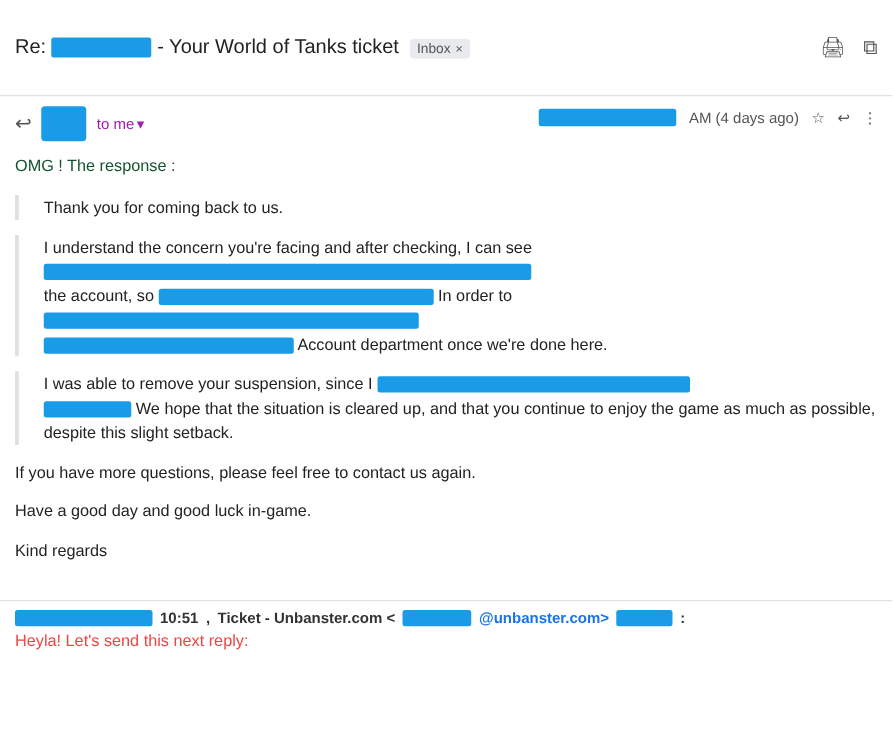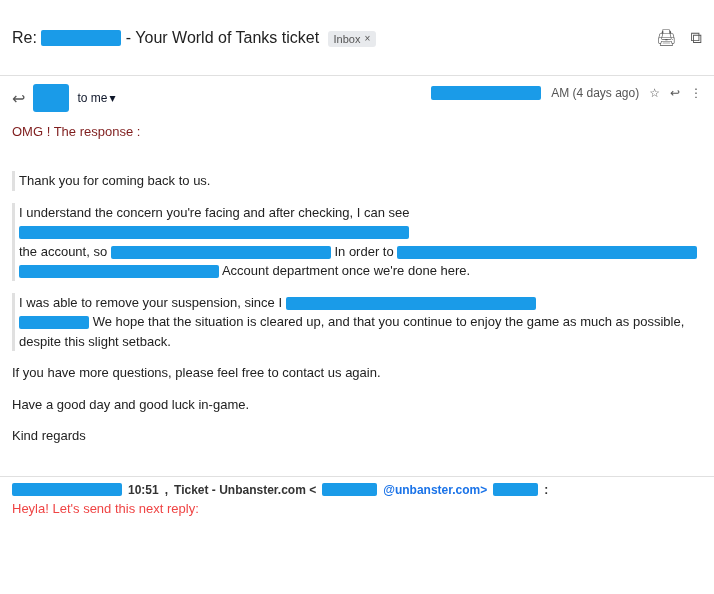--- a/index.html
+++ b/index.html
@@ -78,21 +78,21 @@
       background: #1a9be8;
       border-radius: 3px;
       display: inline-block;
     }
     .sender-meta {
       display: flex;
       flex-direction: column;
     }
     .to-me {
       font-size: 12px;
-      color: #0f172a;
+      color: #a21caf;
       cursor: pointer;
       display: flex;
       align-items: center;
       gap: 2px;
     }
     .sender-right {
       display: flex;
       align-items: center;
       gap: 10px;
       font-size: 12px;
@@ -126,31 +126,31 @@
       border-radius: 2px;
       vertical-align: middle;
     }
 
     
     .email-body {
       padding: 4px 12px 10px 12px;
     }
     .omg-line {
       font-size: 13px;
-      color: #7f1d1d;
-      margin-bottom: 32px;
+      color: #14532d;
+      margin-bottom: 16px;
       margin-top: 6px;
     }
     .body-paragraph {
       font-size: 13px;
       color: #222;
       line-height: 1.5;
       margin-bottom: 12px;
       border-left: 3px solid #e0e0e0;
-      padding-left: 4px;
+      padding-left: 20px;
     }
     .body-paragraph.no-border {
       border-left: none;
       padding-left: 0;
     }
 
     
     .redact {
       display: inline-block;
       background: #1a9be8;

